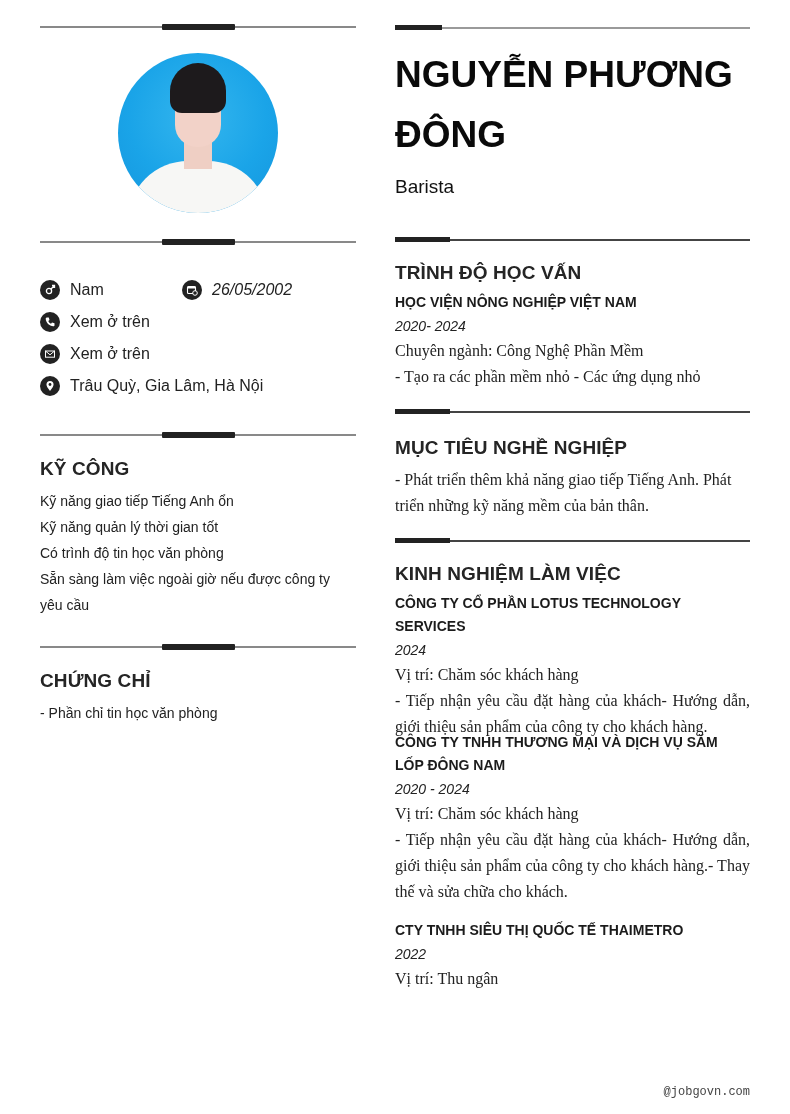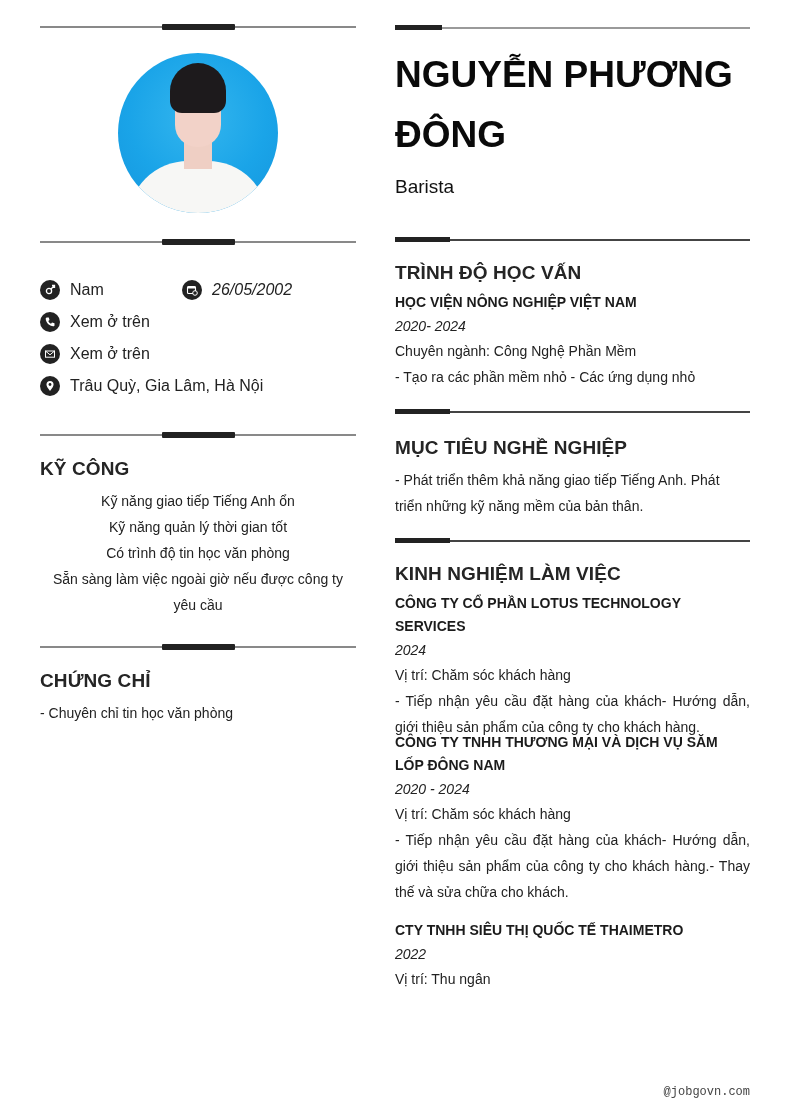--- a/index.html
+++ b/index.html
@@ -90,21 +90,21 @@
     
     .name {
       position: absolute; left: 0; top: 45px; width: 360px;
       font-size: 37px; font-weight: bold; color: #0a0a0a; line-height: 60px;
     }
     .role { position: absolute; left: 0; top: 176px; font-size: 19px; color: #111; }
 
     .block { position: absolute; left: 0; width: 355px; }
     .org { font-weight: bold; font-size: 14px; color: #1b1b1b; line-height: 23px; }
     .period { font-style: italic; font-size: 14px; color: #222; line-height: 24px; }
-    .line-txt { font-size: 14px; color: #222; line-height: 26px; }
+    .line-txt { font-size: 16px; color: #222; line-height: 26px; font-family: Liberation Serif, serif; }
     .justify { text-align: justify; }
 
     .footer {
       position: absolute; right: 40px; top: 1085px;
       font-family: "Liberation Mono", "DejaVu Sans Mono", monospace;
       font-size: 12px; color: #444;
     }
   </style>
 </head>
 <body>
@@ -174,35 +174,35 @@
       </span>
       <span class="info-text">Trâu Quỳ, Gia Lâm, Hà Nội</span>
     </div>
 
     <div class="divider-c" style="top:430px;">
         <div class="line"></div>
         <div class="bar"></div>
       </div>
 
     <div class="sec-title" style="left:0; top:458px;">KỸ CÔNG</div>
-    <div class="list-left" style="top:488px;text-align:center;">
+    <div class="list-left" style="top:488px;">
       <div>Kỹ năng giao tiếp Tiếng Anh ổn</div>
       <div>Kỹ năng quản lý thời gian tốt</div>
       <div>Có trình độ tin học văn phòng</div>
       <div>Sẵn sàng làm việc ngoài giờ nếu được công ty yêu cầu</div>
     </div>
 
     <div class="divider-c" style="top:642px;">
         <div class="line"></div>
         <div class="bar"></div>
       </div>
 
     <div class="sec-title" style="left:0; top:670px;">CHỨNG CHỈ</div>
     <div class="list-left" style="top:700px;">
-      <div>- Chuyên chỉ tin học văn phòng</div>
+      <div>- Phần chỉ tin học văn phòng</div>
     </div>
   </div>
 
   <div class="right">
     <div class="divider-l" style="top:24px;">
         <div class="line light"></div>
         <div class="bar short"></div>
       </div>
 
     <div class="name">NGUYỄN PHƯƠNG ĐÔNG</div>

